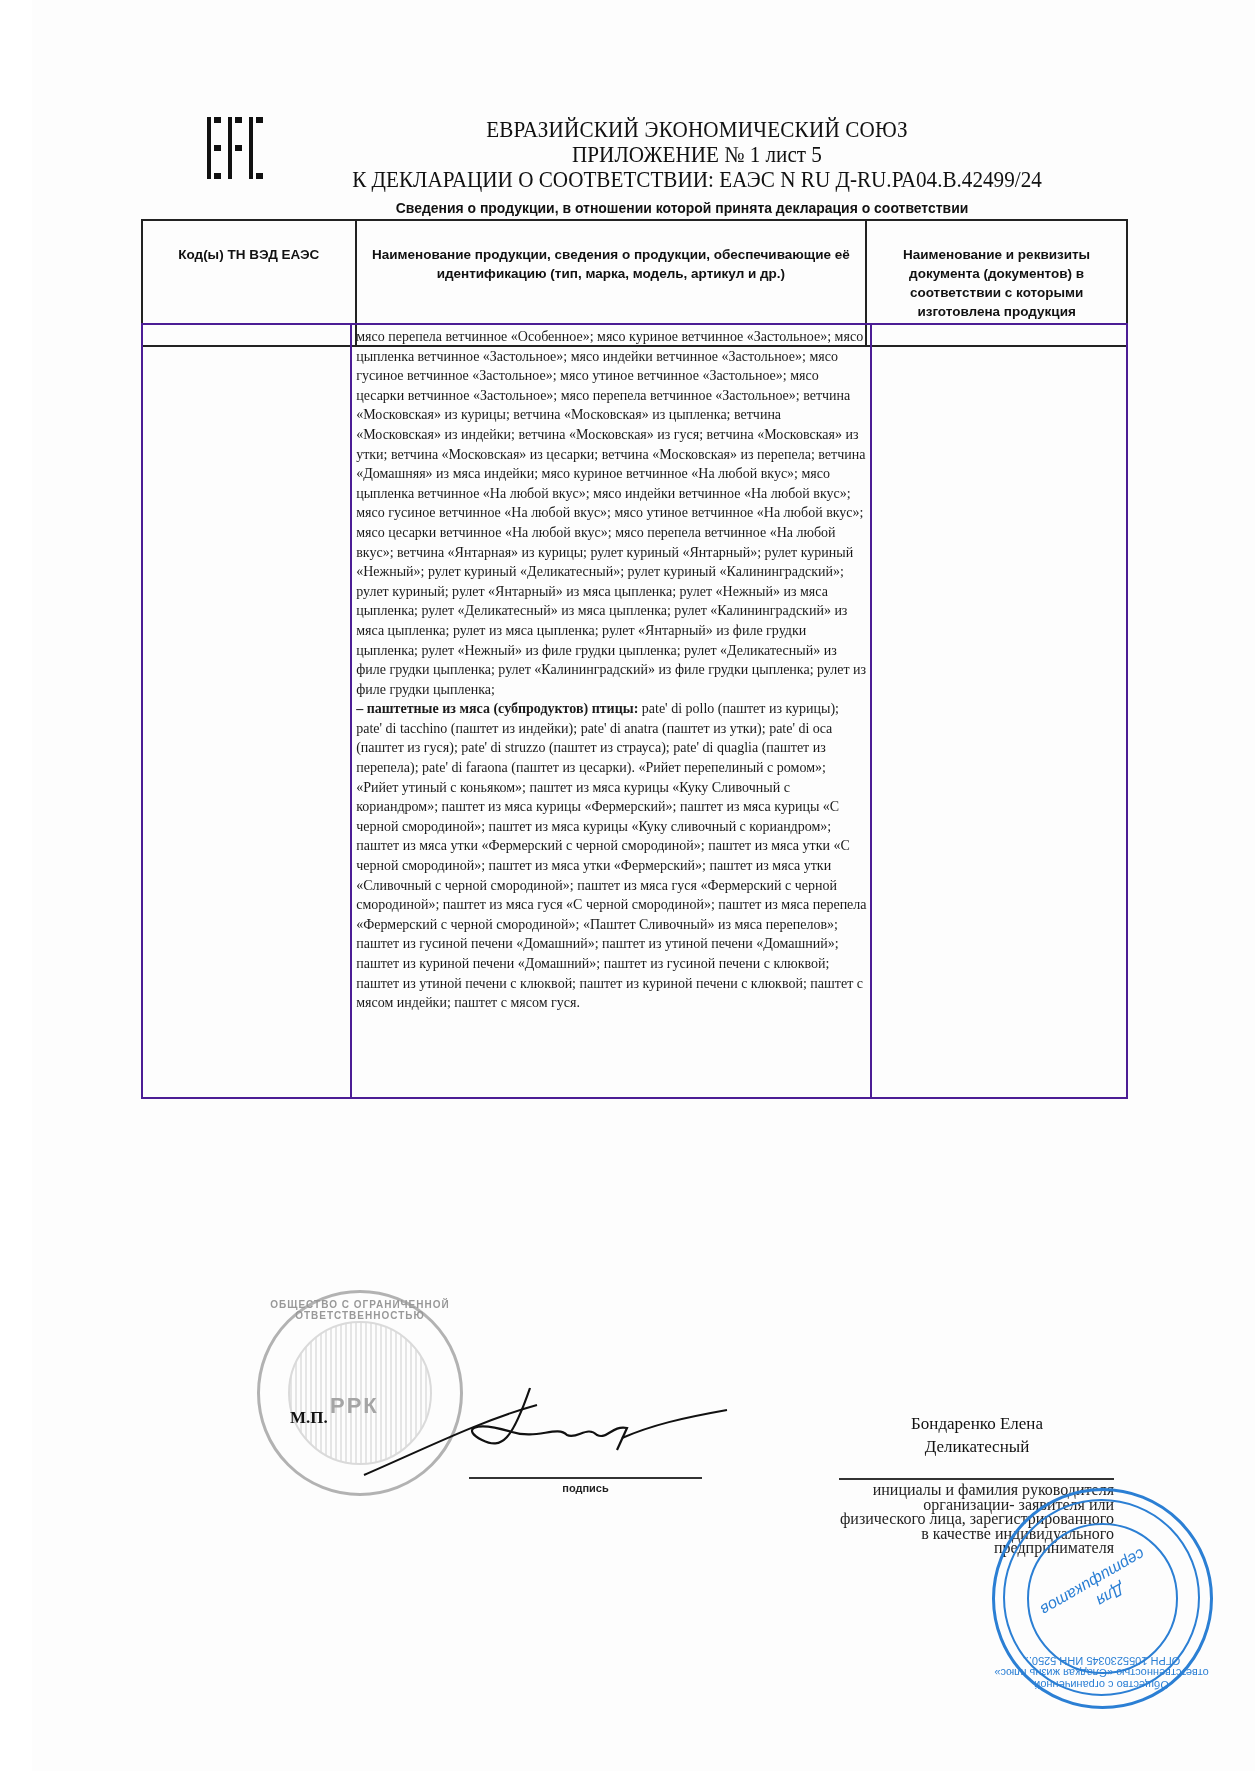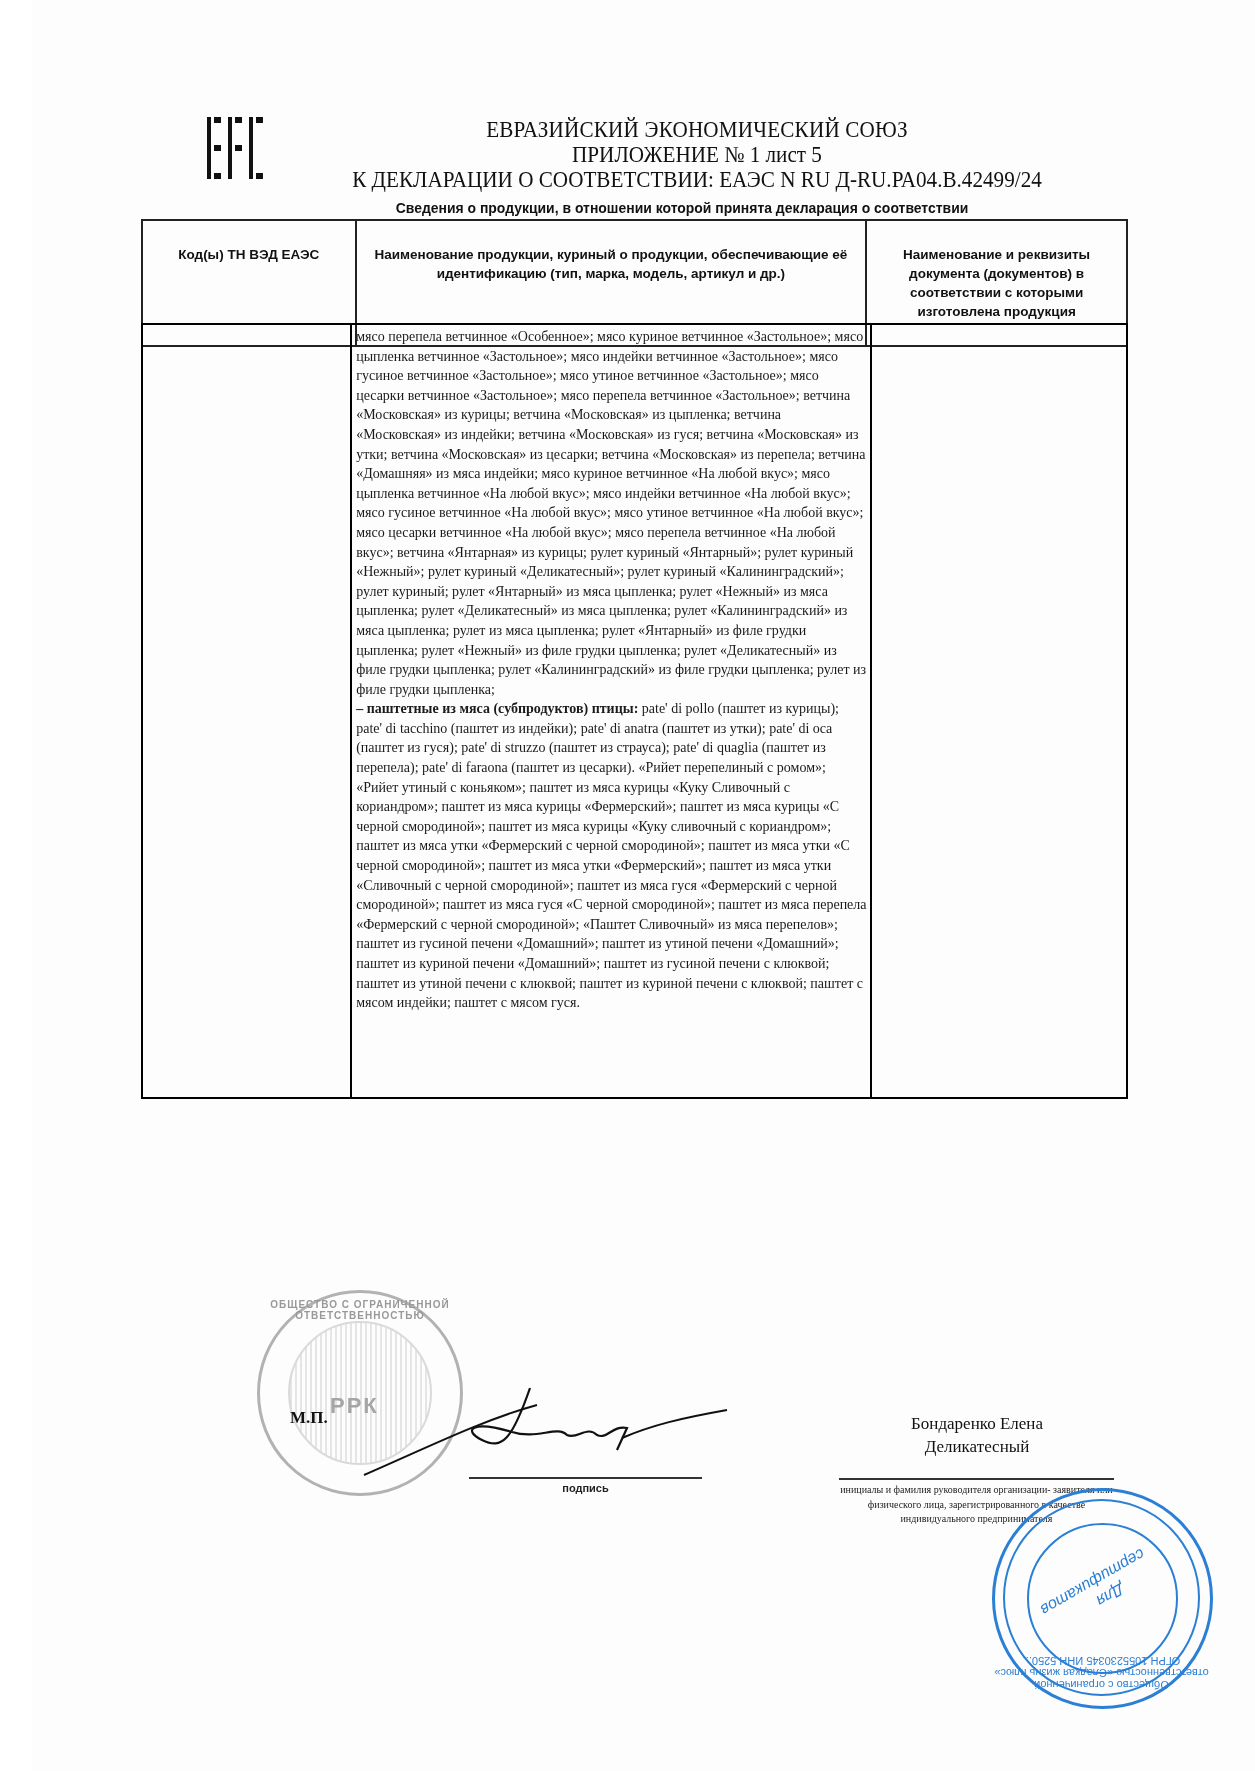--- a/index.html
+++ b/index.html
@@ -11,35 +11,35 @@
   .header .l1 { font-size: 23px; line-height: 25px; letter-spacing: 0.2px; transform: scaleX(0.92); }
   .header .l2 { font-size: 23px; line-height: 25px; transform: scaleX(0.92); }
   .header .l3 { font-size: 23px; line-height: 25px; transform: scaleX(0.92); margin-left: -40px; width: 910px; }
   .subtitle { position: absolute; left: 200px; top: 199px; width: 900px; text-align: center; font-family: "Liberation Sans", sans-serif; font-weight: bold; font-size: 15px; transform: scaleX(0.93); }
   table.hdr { position: absolute; left: 109px; top: 219px; width: 987px; border-collapse: collapse; font-family: "Liberation Sans", sans-serif; font-weight: bold; font-size: 13.5px; }
   table.hdr td { border: 2px solid #222; vertical-align: top; text-align: center; padding: 24px 6px; line-height: 19px; height: 70px; }
   .col1 { width: 205px; }
   .col2 { width: 510px; }
   .col3 { width: 252px; }
   table.body { position: absolute; left: 109px; top: 323px; width: 987px; border-collapse: collapse; font-family: "Liberation Serif", serif; font-size: 14px; }
-  table.body td { border: 2px solid #000000; vertical-align: top; }
+  table.body td { border: 2px solid #4c1d95; vertical-align: top; }
   table.body td.content { padding: 2px 3px 2px 4px; line-height: 19.6px; text-align: left; color: #1a1a1a; }
   table.body td.content b { font-weight: bold; }
   table.body td.empty { height: 770px; }
   .stamp-left { position: absolute; left: 225px; top: 1290px; width: 200px; height: 200px; border-radius: 50%; border: 3px solid #9a9a9a; opacity: 0.75; }
   .stamp-left .inner { position: absolute; left: 28px; top: 28px; width: 140px; height: 140px; border-radius: 50%; border: 2px solid #b0b0b0; background: repeating-linear-gradient(90deg, #c8c8c8 0 2px, transparent 2px 5px); opacity: 0.6; }
   .stamp-left .ring-text { position: absolute; left: 0; top: 6px; width: 200px; text-align: center; font-family: "Liberation Sans", sans-serif; font-size: 10px; color: #777; font-weight: bold; letter-spacing: 1px; }
   .stamp-left .logo-text { position: absolute; left: 70px; top: 100px; font-family: "Liberation Sans", sans-serif; font-size: 22px; font-weight: bold; color: #888; letter-spacing: 2px; }
   .mp { position: absolute; left: 258px; top: 1408px; font-family: "Liberation Serif", serif; font-weight: bold; font-size: 17px; text-align: center; }
   .sig-svg { position: absolute; left: 330px; top: 1380px; }
   .sig-line { position: absolute; left: 437px; top: 1477px; width: 233px; border-top: 2px solid #333; }
   .sig-caption { position: absolute; left: 437px; top: 1482px; width: 233px; text-align: center; font-family: Liberation Sans, sans-serif; font-size: 11px; font-weight: bold; color: #222; }
   .name { position: absolute; left: 830px; top: 1412px; width: 230px; text-align: center; font-family: "Liberation Serif", serif; font-size: 17px; line-height: 23px; }
   .name-line { position: absolute; left: 807px; top: 1478px; width: 275px; border-top: 2px solid #333; }
-  .name-caption { position: absolute; left: 807px; top: 1483px; width: 275px; text-align: center; font-family: "Liberation Serif", serif; font-size: 10px; line-height: 14.5px; color: #222; }
+  .name-caption { position: absolute; left: 807px; top: 1483px; width: 275px; text-align: right; font-family: "Liberation Serif", serif; font-size: 16px; line-height: 14.5px; color: #222; }
   .stamp-right { position: absolute; left: 960px; top: 1488px; width: 215px; height: 215px; border-radius: 50%; border: 3px solid #2b7fd4; }
   .stamp-right .ring2 { position: absolute; left: 8px; top: 8px; width: 193px; height: 193px; border-radius: 50%; border: 2px solid #2b7fd4; }
   .stamp-right .ring3 { position: absolute; left: 32px; top: 32px; width: 147px; height: 147px; border-radius: 50%; border: 2px solid #2b7fd4; }
   .stamp-right .center-text { position: absolute; left: 60px; top: 75px; width: 100px; text-align: center; font-family: "Liberation Sans", sans-serif; font-style: italic; font-size: 16px; color: #2b7fd4; transform: rotate(150deg); line-height: 20px; }
   .stamp-right .ring-text { position: absolute; left: 0; top: 14px; width: 215px; text-align: center; font-family: "Liberation Sans", sans-serif; font-size: 11px; color: #2b7fd4; transform: rotate(180deg); transform-origin: 107px 93px; }
 </style>
 </head>
 <body>
 
 <div class="page">
@@ -70,21 +70,21 @@
     <div class="l2">ПРИЛОЖЕНИЕ № 1 лист 5</div>
     <div class="l3">К ДЕКЛАРАЦИИ О СООТВЕТСТВИИ: ЕАЭС N RU Д-RU.РА04.В.42499/24</div>
   </div>
 
   <div class="subtitle">Сведения о продукции, в отношении которой принята декларация о соответствии</div>
 
   <table class="hdr">
     <tbody>
         <tr>
       <td class="col1">Код(ы) ТН ВЭД ЕАЭС</td>
-      <td class="col2">Наименование продукции, куриный о продукции, обеспечивающие её идентификацию (тип, марка, модель, артикул и др.)</td>
+      <td class="col2">Наименование продукции, сведения о продукции, обеспечивающие её идентификацию (тип, марка, модель, артикул и др.)</td>
       <td class="col3">Наименование и реквизиты документа (документов) в соответствии с которыми изготовлена продукция</td>
     </tr>
   </tbody>
     </table>
 
   <table class="body">
     <tbody>
         <tr>
       <td class="col1 empty"></td>
       <td class="col2 content"><span>мясо перепела ветчинное «Особенное»; мясо куриное ветчинное «Застольное»; мясо цыпленка ветчинное «Застольное»; мясо индейки ветчинное «Застольное»; мясо гусиное ветчинное «Застольное»; мясо утиное ветчинное «Застольное»; мясо цесарки ветчинное «Застольное»; мясо перепела ветчинное «Застольное»; ветчина «Московская» из курицы; ветчина «Московская» из цыпленка; ветчина «Московская» из индейки; ветчина «Московская» из гуся; ветчина «Московская» из утки; ветчина «Московская» из цесарки; ветчина «Московская» из перепела; ветчина «Домашняя» из мяса индейки; мясо куриное ветчинное «На любой вкус»; мясо цыпленка ветчинное «На любой вкус»; мясо индейки ветчинное «На любой вкус»; мясо гусиное ветчинное «На любой вкус»; мясо утиное ветчинное «На любой вкус»; мясо цесарки ветчинное «На любой вкус»; мясо перепела ветчинное «На любой вкус»; ветчина «Янтарная» из курицы; рулет куриный «Янтарный»; рулет куриный «Нежный»; рулет куриный «Деликатесный»; рулет куриный «Калининградский»; рулет куриный; рулет «Янтарный» из мяса цыпленка; рулет «Нежный» из мяса цыпленка; рулет «Деликатесный» из мяса цыпленка; рулет «Калининградский» из мяса цыпленка; рулет из мяса цыпленка; рулет «Янтарный» из филе грудки цыпленка; рулет «Нежный» из филе грудки цыпленка; рулет «Деликатесный» из филе грудки цыпленка; рулет «Калининградский» из филе грудки цыпленка; рулет из филе грудки цыпленка;</span><br><b>– паштетные из мяса (субпродуктов) птицы:</b><span> pate' di pollo (паштет из курицы); pate' di tacchino (паштет из индейки); pate' di anatra (паштет из утки); pate' di oca (паштет из гуся); pate' di struzzo (паштет из страуса); pate' di quaglia (паштет из перепела); pate' di faraona (паштет из цесарки). «Рийет перепелиный с ромом»; «Рийет утиный с коньяком»; паштет из мяса курицы «Куку Сливочный с кориандром»; паштет из мяса курицы «Фермерский»; паштет из мяса курицы «С черной смородиной»; паштет из мяса курицы «Куку сливочный с кориандром»; паштет из мяса утки «Фермерский с черной смородиной»; паштет из мяса утки «С черной смородиной»; паштет из мяса утки «Фермерский»; паштет из мяса утки «Сливочный с черной смородиной»; паштет из мяса гуся «Фермерский с черной смородиной»; паштет из мяса гуся «С черной смородиной»; паштет из мяса перепела «Фермерский с черной смородиной»; «Паштет Сливочный» из мяса перепелов»; паштет из гусиной печени «Домашний»; паштет из утиной печени «Домашний»; паштет из куриной печени «Домашний»; паштет из гусиной печени с клюквой; паштет из утиной печени с клюквой; паштет из куриной печени с клюквой; паштет с мясом индейки; паштет с мясом гуся.</span></td>

